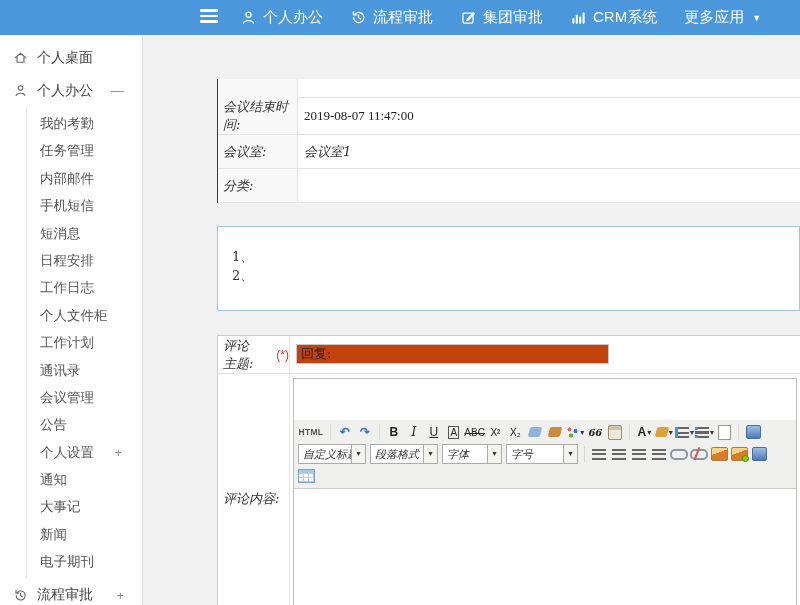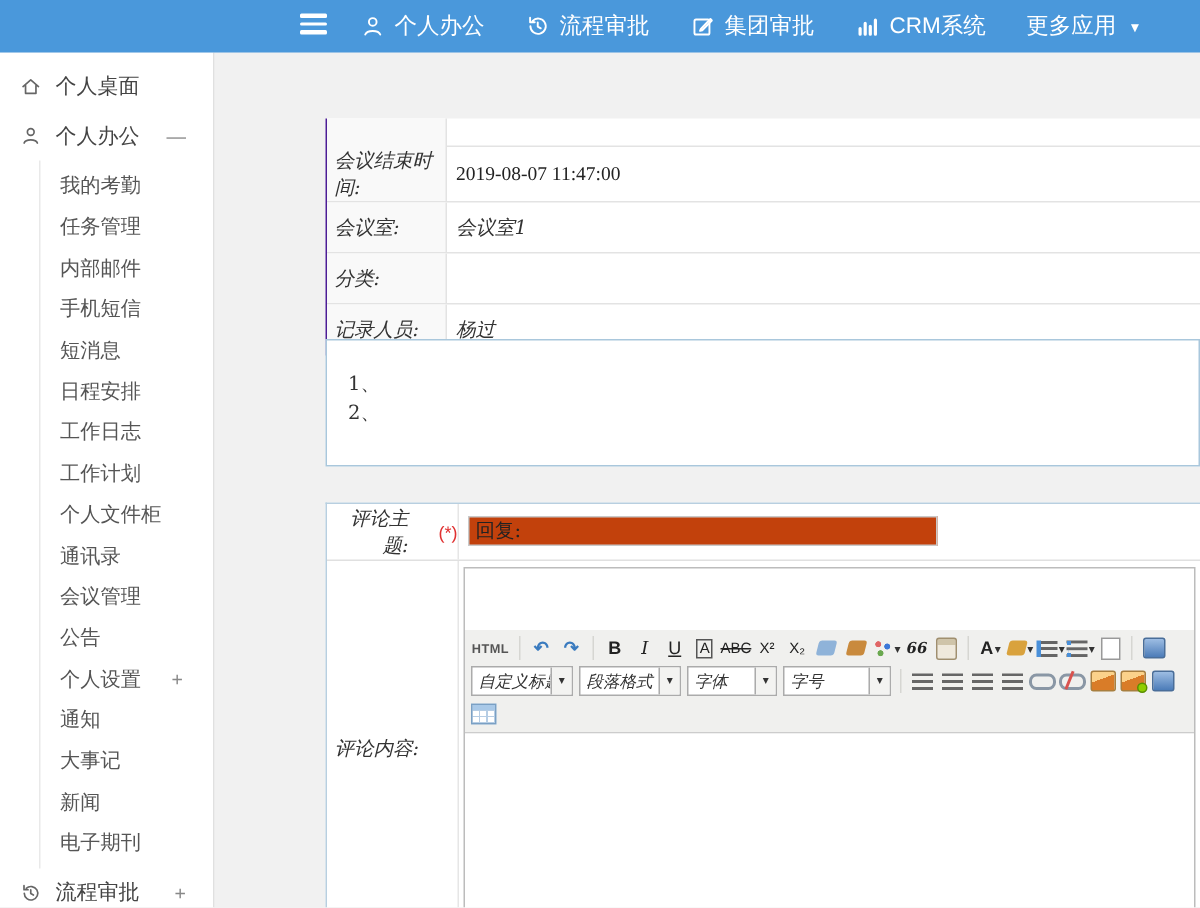--- a/index.html
+++ b/index.html
@@ -42,22 +42,22 @@
   .mbox{position:absolute;left:73px;top:191px;width:583px;height:85px;background:#fff;
     border:1px solid #a9c7dc;box-sizing:border-box;padding:20px 0 0 14px;}
   .mbox .line{font-family:"DejaVu Serif",serif;font-size:13px;color:#333;line-height:19px;}
 
   
   .t2{position:absolute;left:73px;top:300px;width:583px;background:#fff;
     border:1px solid #b8cfe0;border-right:none;box-sizing:border-box;}
   .t2row{display:flex;}
   .t2row.subj{height:37px;border-bottom:1px solid #e0e0e0;}
   .t2row.bodyrow{height:250px;}
-  .t2label{width:88px;border-right:1px solid #e6e6e6;display:flex;align-items:center;
-    padding-left:5px;box-sizing:border-box;gap:20px;text-align:right;}
+  .t2label{width:72px;border-right:1px solid #e6e6e6;display:flex;align-items:center;
+    padding-left:5px;box-sizing:border-box;gap:20px;}
   .t2label.center{align-items:center;}
   .t2value{flex:1;min-width:0;}
   .req{color:#e03131;font-size:12px;}
   .subj-input{margin:8px 0 0 6px;width:313px;height:20px;border:1px solid #c9c9c9;box-sizing:border-box;
     font-family:"DejaVu Serif",serif;font-size:13px;padding:0 4px;color:#222;background:#c2410c;}
   .t2value.pad{padding:4px 3px 3px 3px;box-sizing:border-box;}
 
   
   .editor{border:1px solid #bcbcbc;background:#fff;}
   .ed-toolbar{background:#f0f0ee;border-bottom:1px solid #ccc;padding:1px 2px;margin-top:41px;}
@@ -178,22 +178,22 @@
         <span class="s-mark">—</span>
       </div>
       <div class="s-sub">
         <div class="s-sub-item"><span>我的考勤</span></div>
         <div class="s-sub-item"><span>任务管理</span></div>
         <div class="s-sub-item"><span>内部邮件</span></div>
         <div class="s-sub-item"><span>手机短信</span></div>
         <div class="s-sub-item"><span>短消息</span></div>
         <div class="s-sub-item"><span>日程安排</span></div>
         <div class="s-sub-item"><span>工作日志</span></div>
+        <div class="s-sub-item"><span>个人文件柜</span></div>
         <div class="s-sub-item"><span>工作计划</span></div>
-        <div class="s-sub-item"><span>个人文件柜</span></div>
         <div class="s-sub-item"><span>通讯录</span></div>
         <div class="s-sub-item"><span>会议管理</span></div>
         <div class="s-sub-item"><span>公告</span></div>
         <div class="s-sub-item"><span>个人设置</span><span class="s-mark">+</span></div>
         <div class="s-sub-item"><span>通知</span></div>
         <div class="s-sub-item"><span>大事记</span></div>
         <div class="s-sub-item"><span>新闻</span></div>
         <div class="s-sub-item"><span>电子期刊</span></div>
       </div>
       <div class="s-top">
@@ -236,28 +236,20 @@
           </div>
         </div>
         <div class="t1row">
           <div class="t1label">
             <span class="kai">分类:</span>
           </div>
           <div class="t1value">
             <span class="kai"></span>
           </div>
         </div>
-        <div class="t1row">
-          <div class="t1label">
-            <span class="kai">记录人员:</span>
-          </div>
-          <div class="t1value">
-            <span class="kai">杨过</span>
-          </div>
-        </div>
       </section>
 
     <section class="mbox" id="mbox">
         <div class="line">1、</div>
         <div class="line">2、</div>
       </section>
 
     <section class="t2">
       <div class="t2row subj">
         <div class="t2label">

